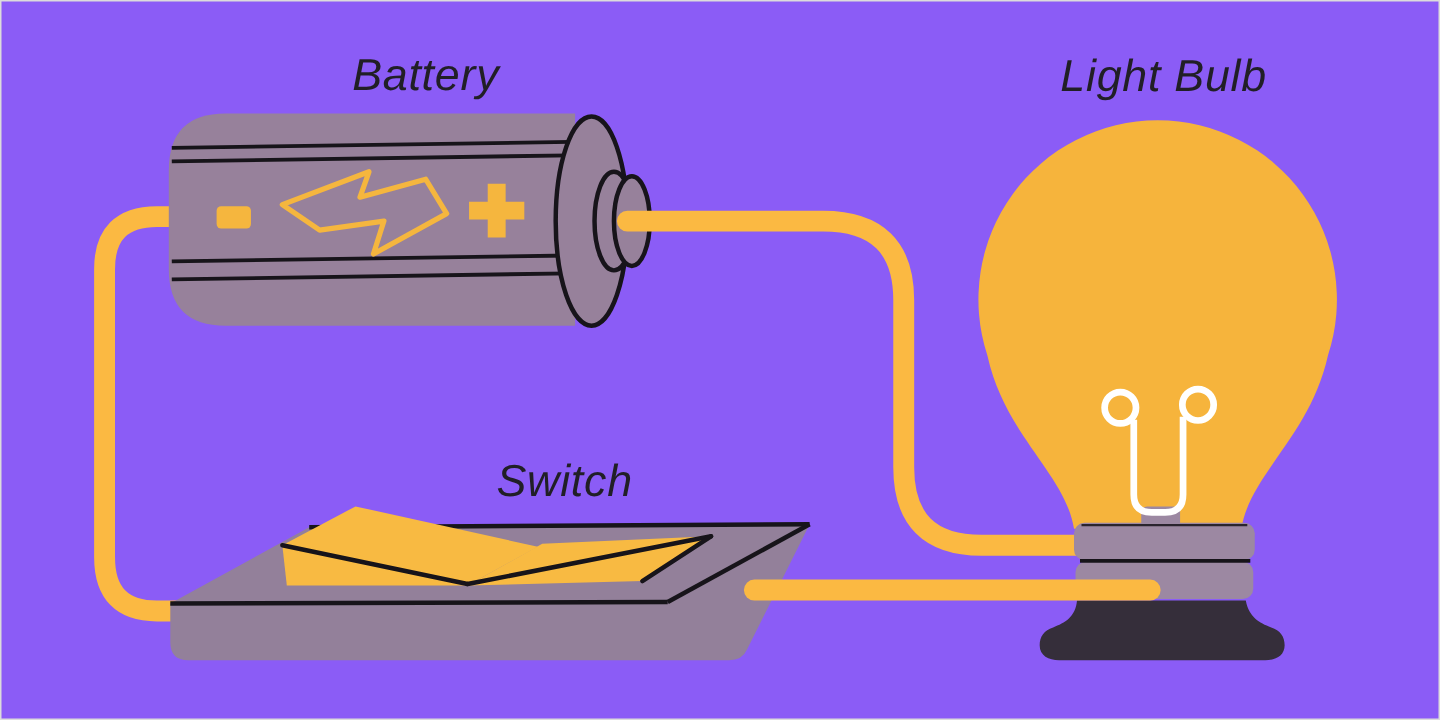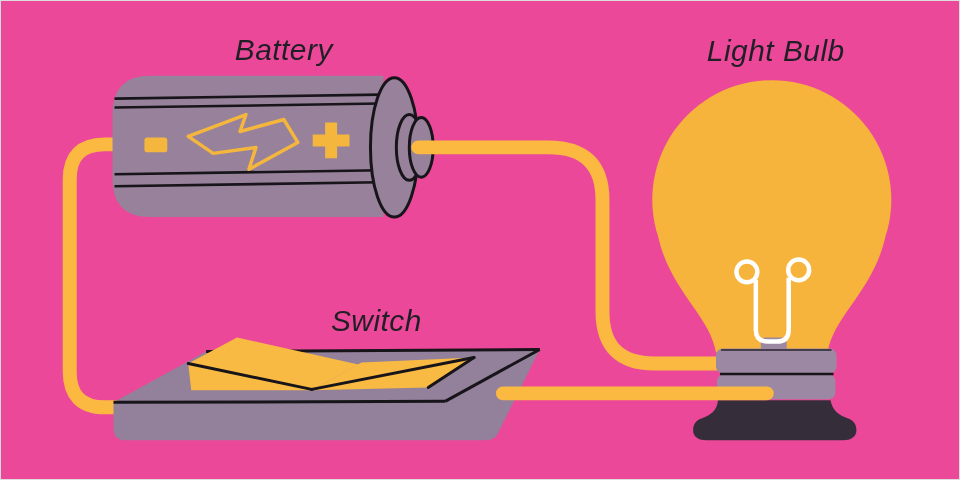--- a/index.html
+++ b/index.html
@@ -1,17 +1,17 @@
 <!DOCTYPE html>
 <html><head>
 <meta charset="utf-8">
 <style>
   html,body{margin:0;padding:0;background:#fff;}
   .canvas{
-    position:relative;width:958px;height:478px;background:#ec4899;
+    position:relative;width:958px;height:478px;background:#8b5cf6;
     border:1px solid #dcdcdc;overflow:hidden;
     font-family:"Liberation Sans",sans-serif;
   }
   svg{display:block;}
   .label{
     font-family:"Liberation Sans",sans-serif;
     font-style:italic;
     font-size:30px;
     letter-spacing:.5px;
     fill:#211f26;

